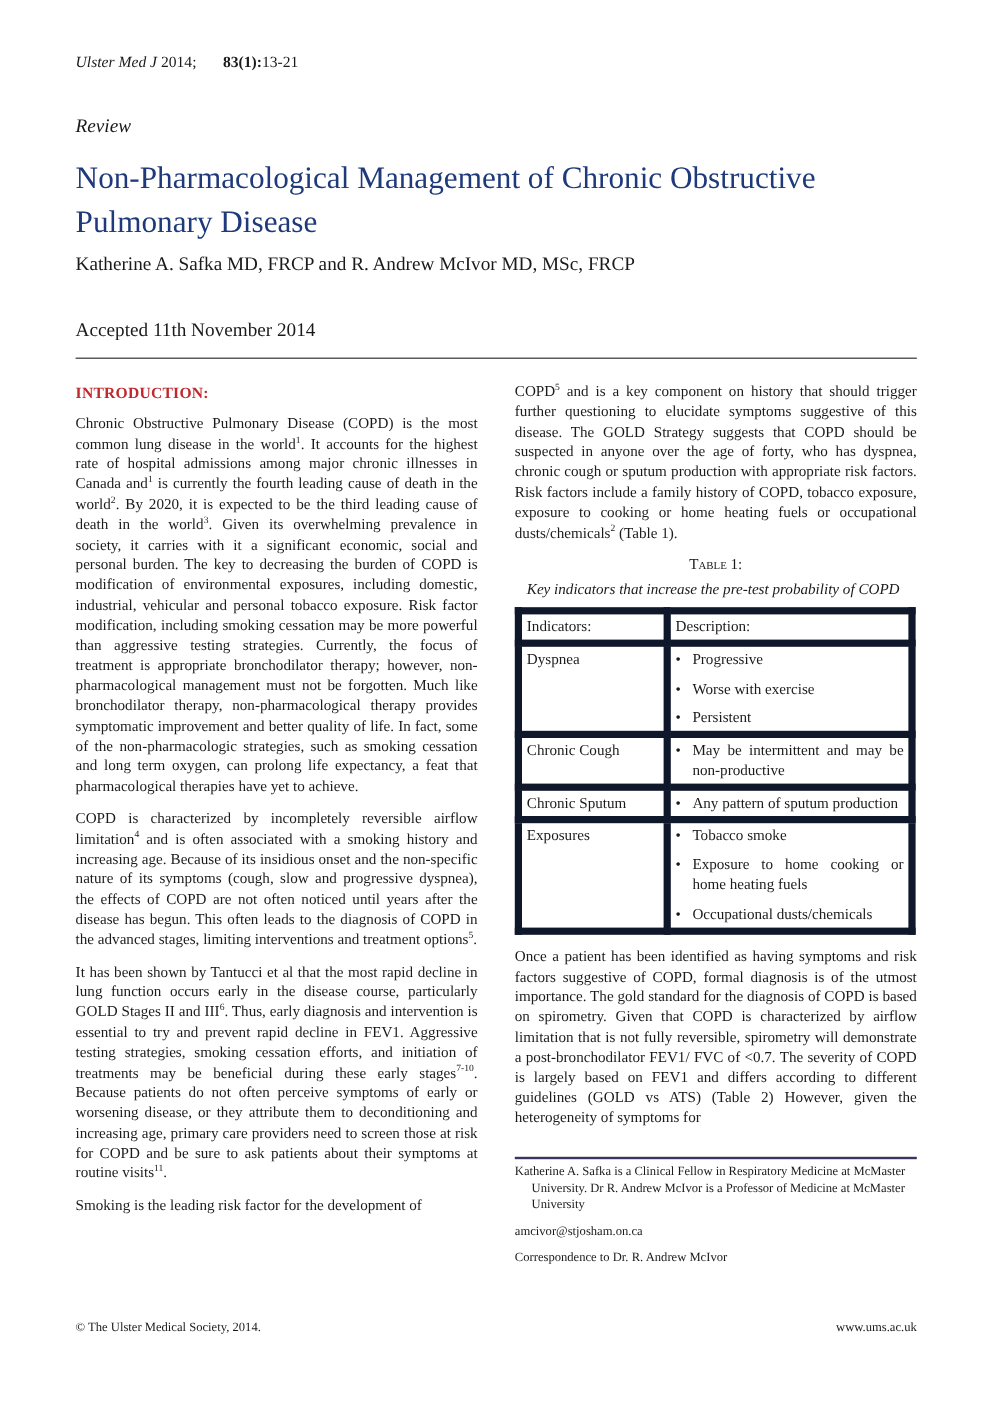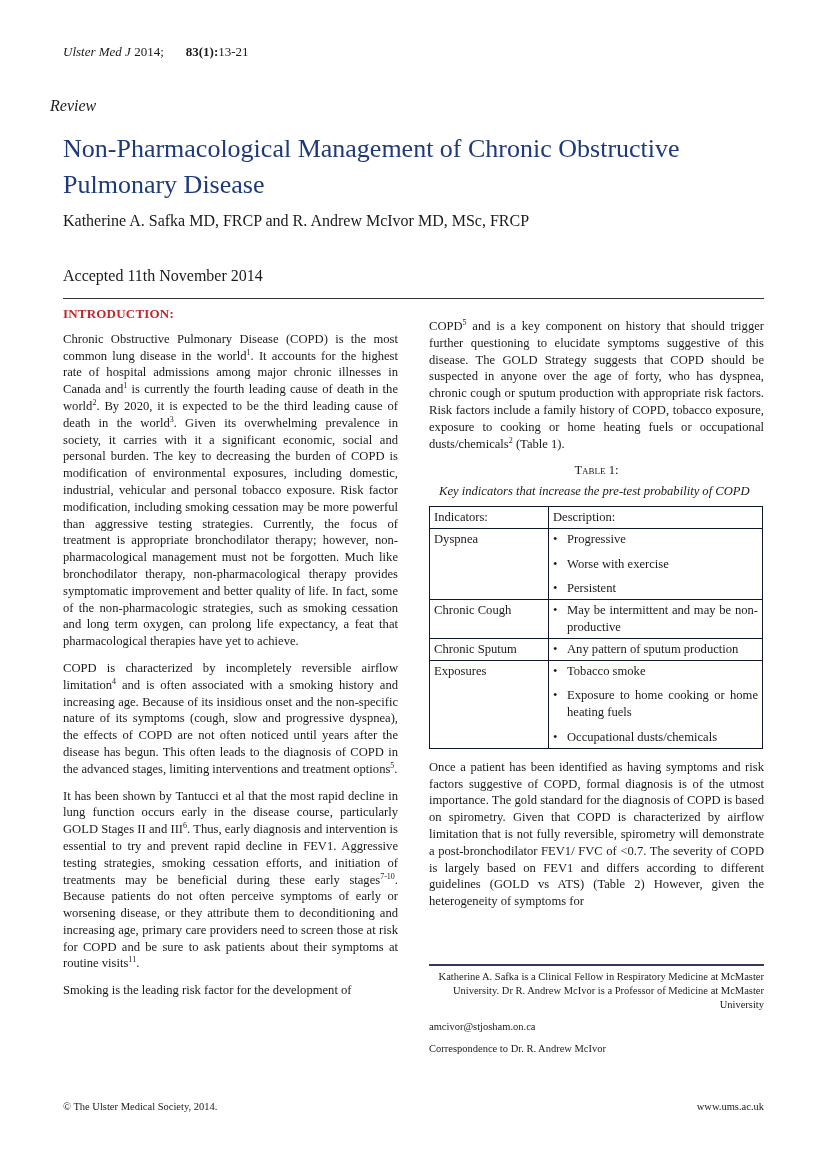--- a/index.html
+++ b/index.html
@@ -2,44 +2,44 @@
 <html><head>
 <meta charset="utf-8">
 <style>
   html, body { margin: 0; padding: 0; background: #ffffff; }
   body { width: 827px; height: 1169px; position: relative; overflow: hidden;
          font-family: "Liberation Serif", "DejaVu Serif", serif; color: #1a1a1a; }
   .abs { position: absolute; }
   .citation { left: 63px; top: 44px; font-size: 13px; }
   .citation i { font-style: italic; }
   .citation b { font-weight: bold; padding-left: 22px; }
-  .article-type { left: 50px; top: 97px; font-size: 16px; font-style: italic; }
+  .article-type { left: 63px; top: 97px; font-size: 16px; font-style: italic; }
   .title { left: 63px; top: 131px; width: 640px; font-size: 26px; line-height: 36px; color: #1f3a7a; }
   .authors { left: 63px; top: 212px; font-size: 16px; }
   .accepted { left: 63px; top: 267px; font-size: 16px; }
   .rule { left: 63px; top: 298px; width: 701px; height: 0; border-top: 1.5px solid #333; }
   .col { position: absolute; width: 335px; font-size: 12.6px; line-height: 16.8px; text-align: justify; }
-  .col-left { left: 63px; top: 304px; }
+  .col-left { left: 63px; top: 318px; }
   .col-right { left: 429px; top: 318px; }
   .col p { margin: 0 0 10px 0; }
   .section-head { color: #c0282d; font-weight: bold; font-size: 13px; margin: 2px 0 8px 0; letter-spacing: 0.2px; }
   sup { font-size: 8px; line-height: 0; vertical-align: super; }
   .table-label { text-align: center; font-variant: small-caps; font-size: 12.6px; margin: 2px 0 4px 0; }
   .table-caption { text-align: left; font-style: italic; margin: 0 10px 6px 10px; }
   table.t1 { border-collapse: collapse; width: 334px; font-size: 12.6px; line-height: 16.8px; margin-bottom: 10px; }
-  table.t1 td { border: 1px solid #0f172a; vertical-align: top; padding: 2px 4px; text-align: left; }
+  table.t1 td { border: 6px solid #0f172a; vertical-align: top; padding: 2px 4px; text-align: left; }
   table.t1 td.ind { width: 110px; }
   table.t1 ul { margin: 0; padding: 0; list-style: none; }
   table.t1 li { position: relative; padding-left: 14px; margin: 0 0 8px 0; text-align: justify; }
   table.t1 li:last-child { margin-bottom: 0; }
   table.t1 li .bullet { position: absolute; left: 0; top: 0; }
   .footnote-rule { left: 429px; top: 964px; width: 335px; border-top: 2px solid #3a3560; }
   .footnotes { left: 429px; top: 970px; width: 335px; font-size: 10.5px; line-height: 14px; }
   .footnotes p { margin: 0 0 8px 0; }
-  .footnotes .hang { padding-left: 14px; text-indent: -14px; text-align: right; }
+  .footnotes .hang { padding-left: 14px; text-indent: -14px; }
   .footer-left { left: 63px; top: 1101px; font-size: 10.5px; }
   .footer-right { right: 63px; top: 1101px; font-size: 10.5px; }
 </style>
 </head>
 <body>
 
 <div class="abs citation">
   <i>Ulster Med J</i>
   <span>2014;</span><b>83(1):</b><span>13-21</span>
 </div>

